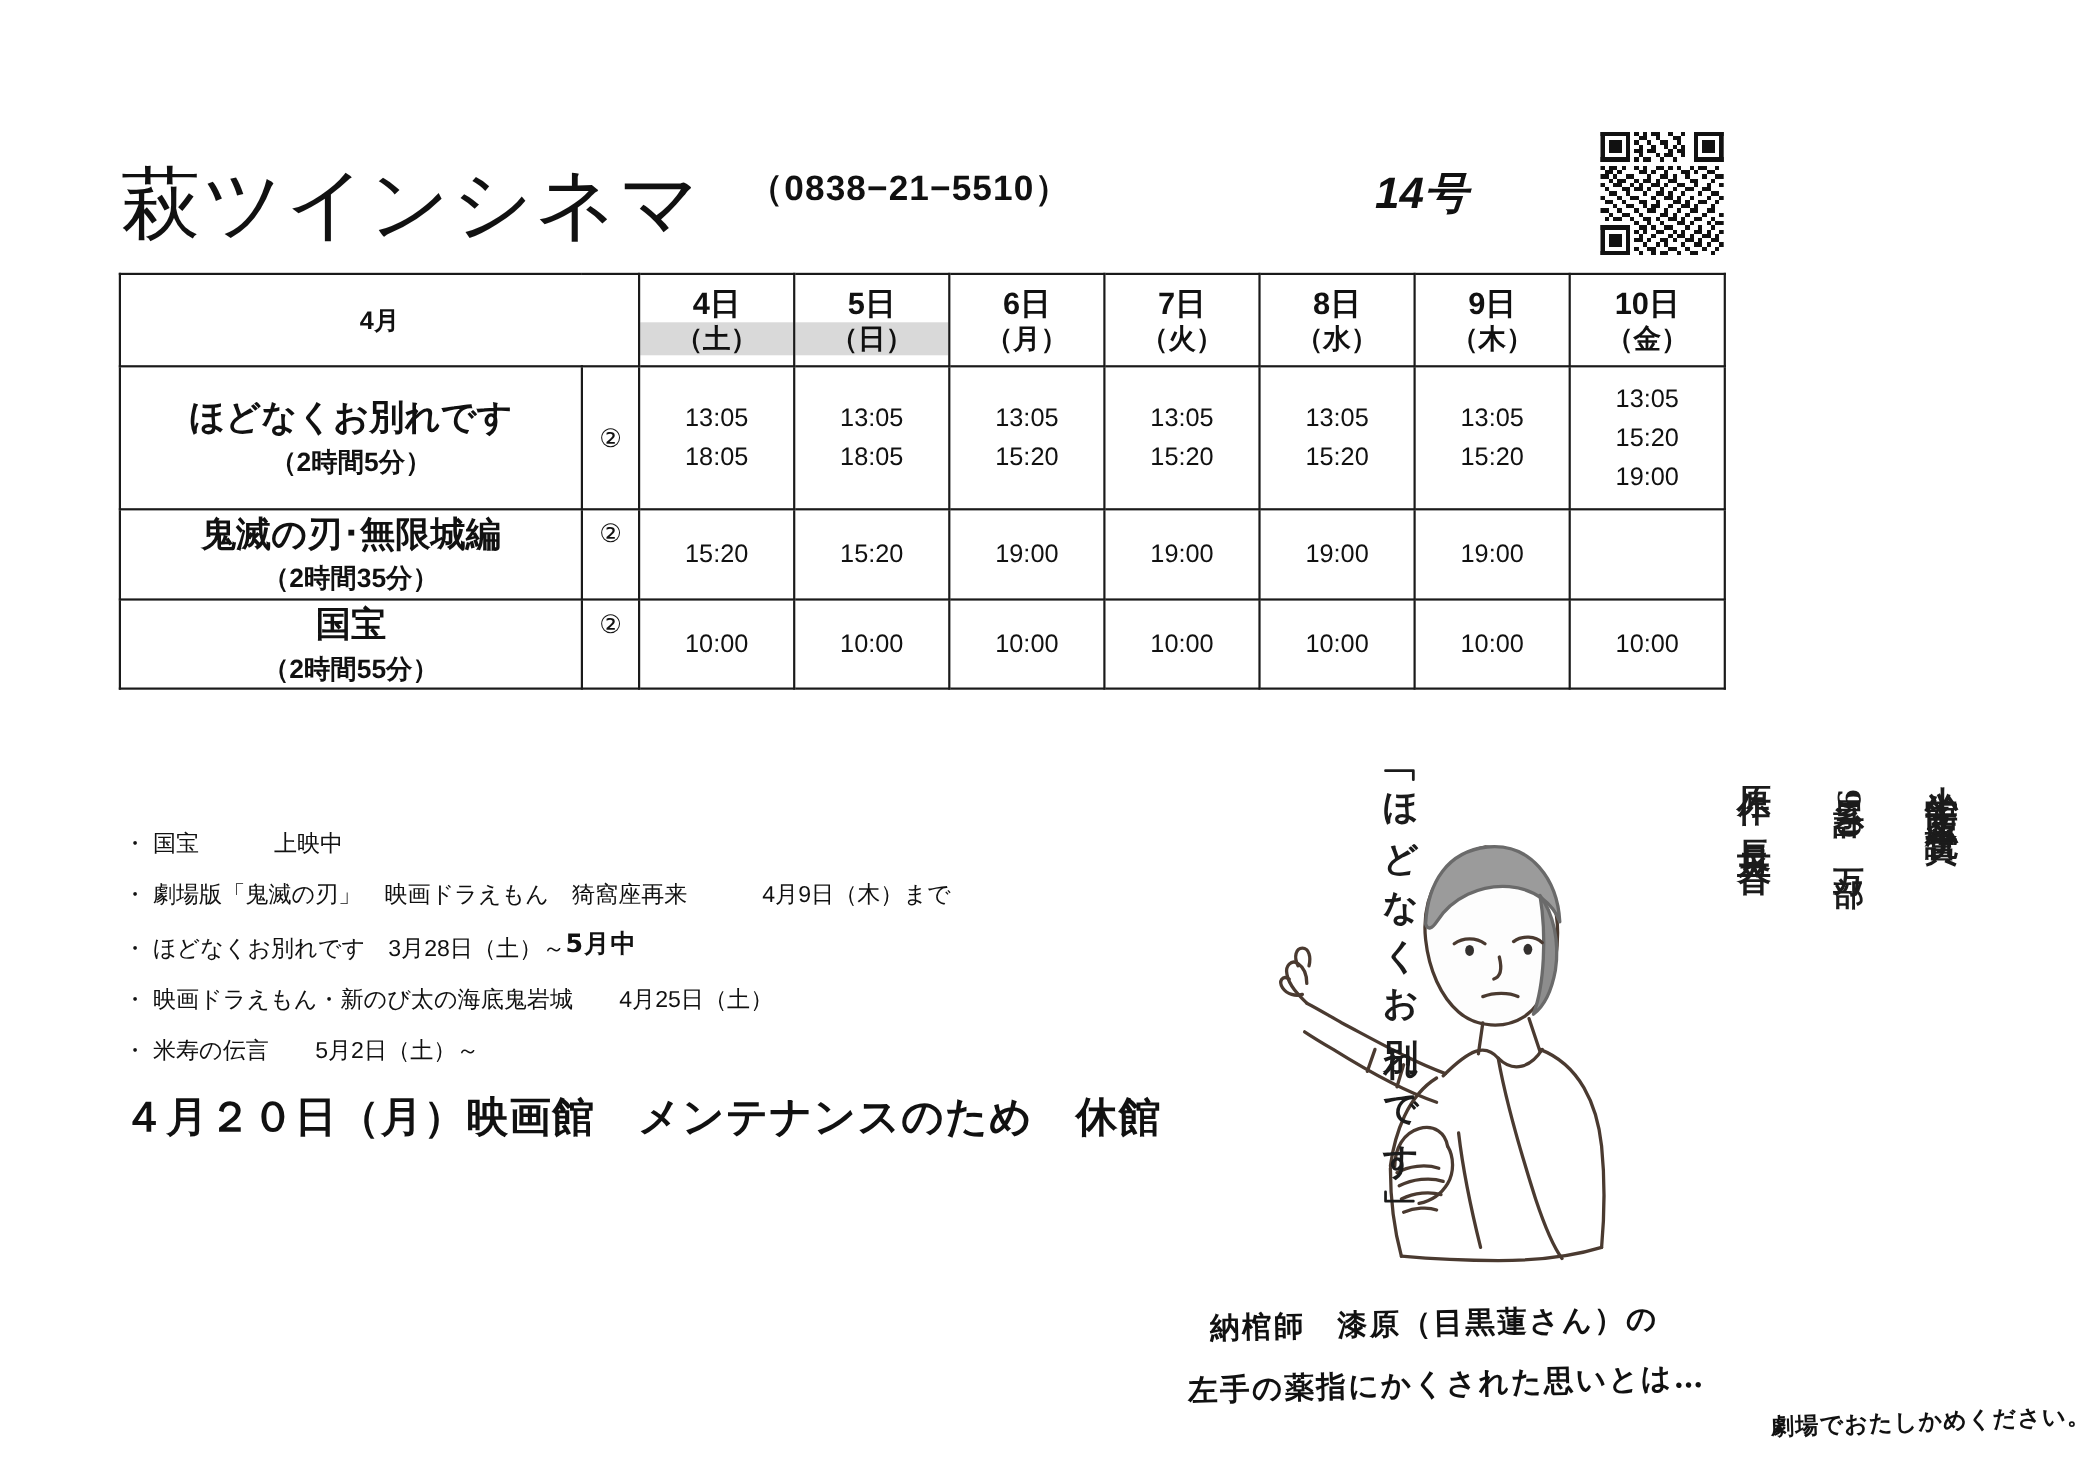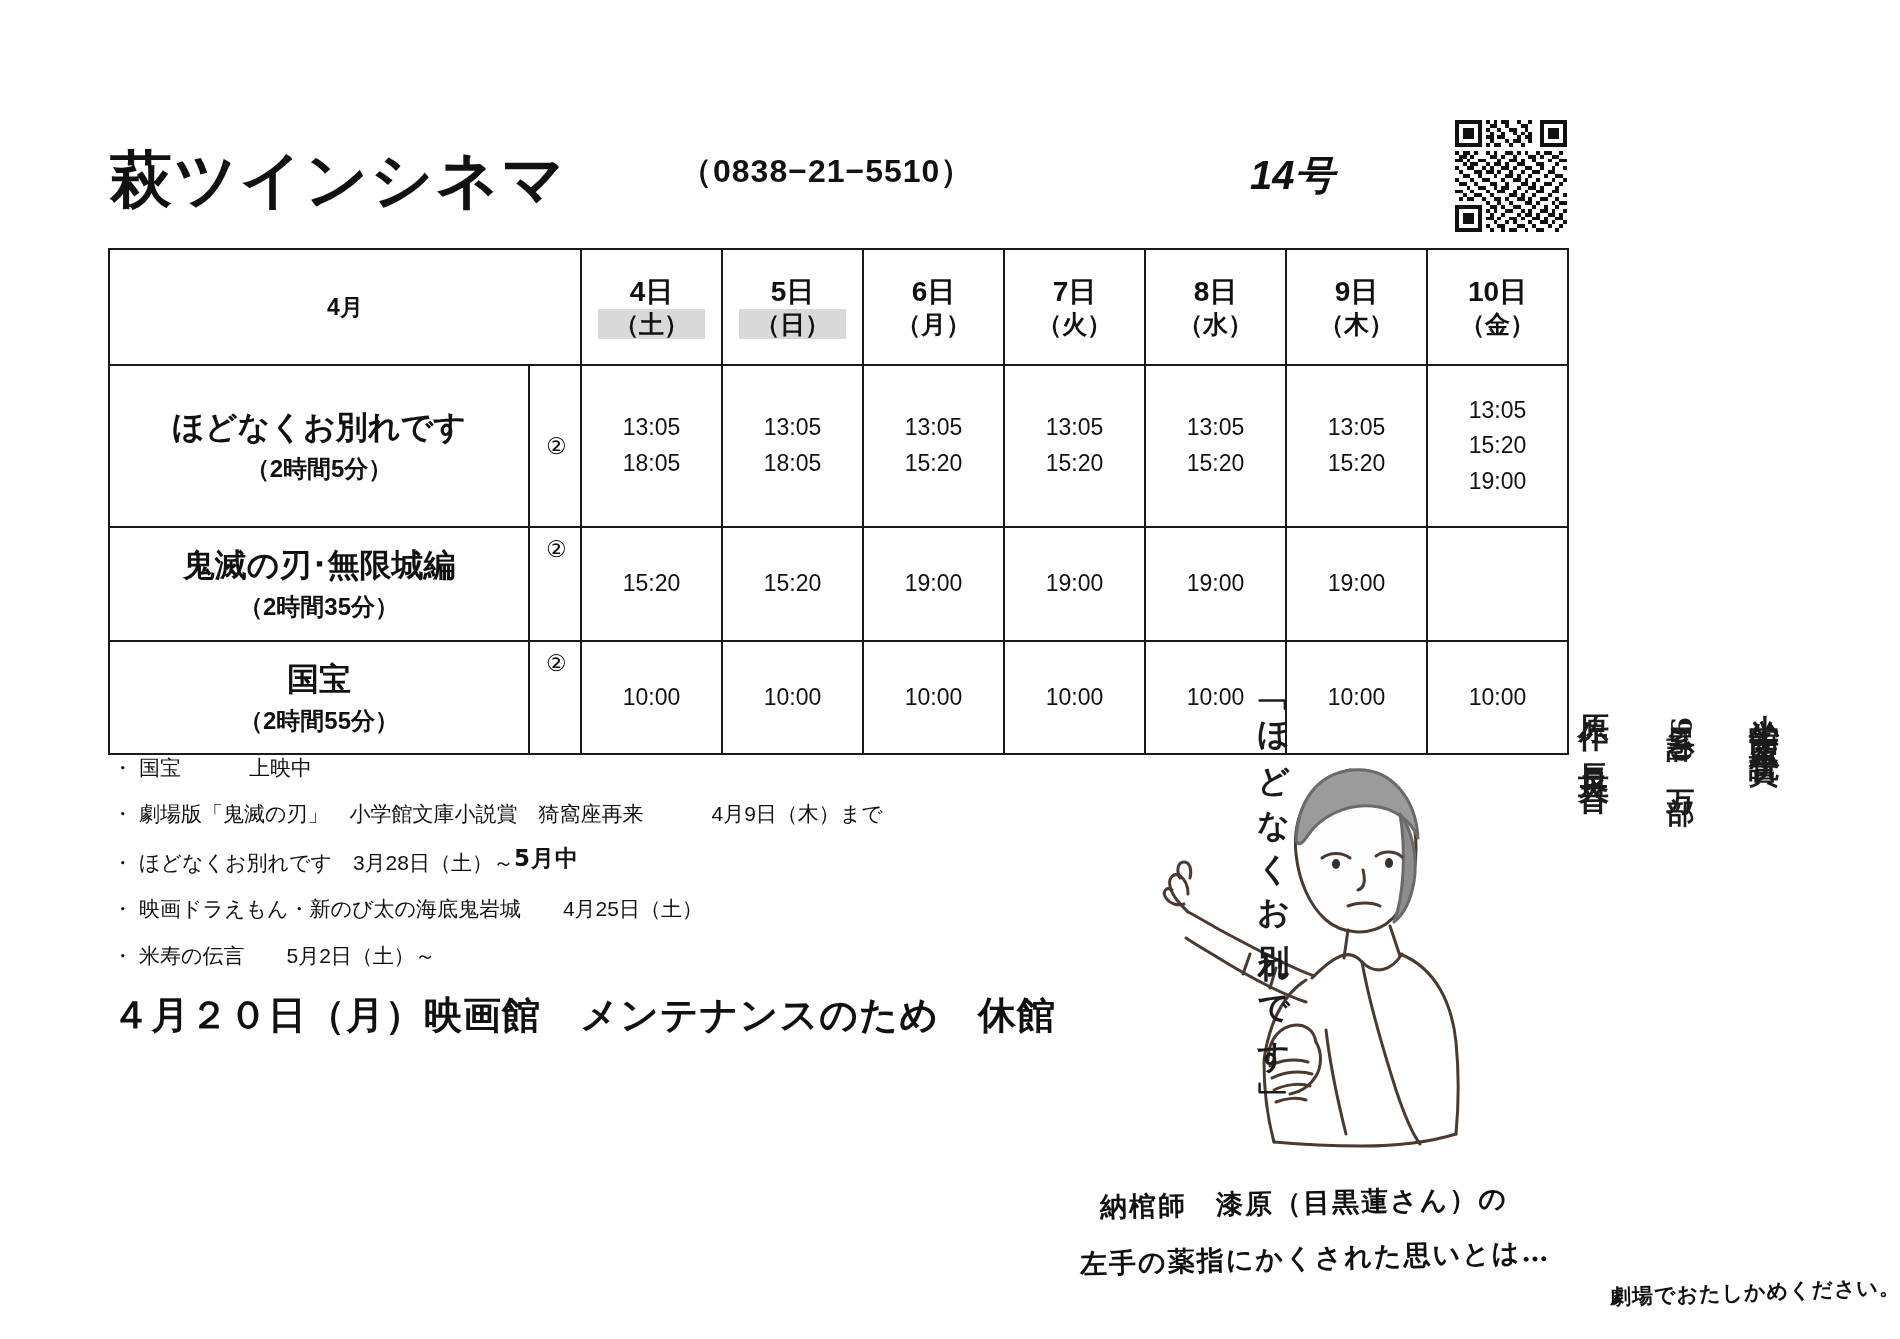--- a/index.html
+++ b/index.html
@@ -26,22 +26,22 @@
     position: absolute;
     left: 110px;
     top: 120px;
     width: 1700px;
     height: 110px;
   }
   .cinema-title {
     position: absolute;
     left: 0;
     top: 18px;
-    font-size: 62px;
-    font-weight: bold;
+    font-size: 72px;
+    font-weight: normal;
     letter-spacing: 2px;
     white-space: nowrap;
   }
   .phone {
     position: absolute;
     left: 570px;
     top: 30px;
     font-size: 32px;
     font-weight: bold;
     letter-spacing: 1px;
@@ -71,21 +71,21 @@
     top: 248px;
     width: 1460px;
     border-collapse: collapse;
     table-layout: fixed;
   }
   .schedule td, .schedule th {
     border: 2px solid #1a1a1a;
     text-align: center;
     vertical-align: middle;
     font-size: 23px;
-    padding: 16px;
+    padding: 0;
   }
   .col-title { width: 420px; }
   .col-mark  { width: 52px; }
   .col-day   { width: 141px; }
 
   .month-cell {
     font-size: 34px;
     font-weight: bold;
     height: 82px;
   }
@@ -611,21 +611,21 @@
         </td>
       </tr>
     </tbody>
   </table>
 
   <div class="notes">
     <div class="note-line">
       <span class="bullet">・</span><span>国宝</span><span class="gap"></span><span class="gap"></span><span>上映中</span>
     </div>
     <div class="note-line">
-      <span class="bullet">・</span><span>劇場版「鬼滅の刃」　小学館文庫小説賞　猗窩座再来</span><span class="gap"></span><span class="gap"></span><span>4月9日（木）まで</span>
+      <span class="bullet">・</span><span>劇場版「鬼滅の刃」　映画ドラえもん　猗窩座再来</span><span class="gap"></span><span class="gap"></span><span>4月9日（木）まで</span>
     </div>
     <div class="note-line">
       <span class="bullet">・</span><span>ほどなくお別れです　3月28日（土）～</span><span class="hand note-hand-sup">5月中</span>
     </div>
     <div class="note-line">
       <span class="bullet">・</span><span>映画ドラえもん・新のび太の海底鬼岩城　　4月25日（土）</span>
     </div>
     <div class="note-line">
       <span class="bullet">・</span><span>米寿の伝言　　5月2日（土）～</span>
     </div>

